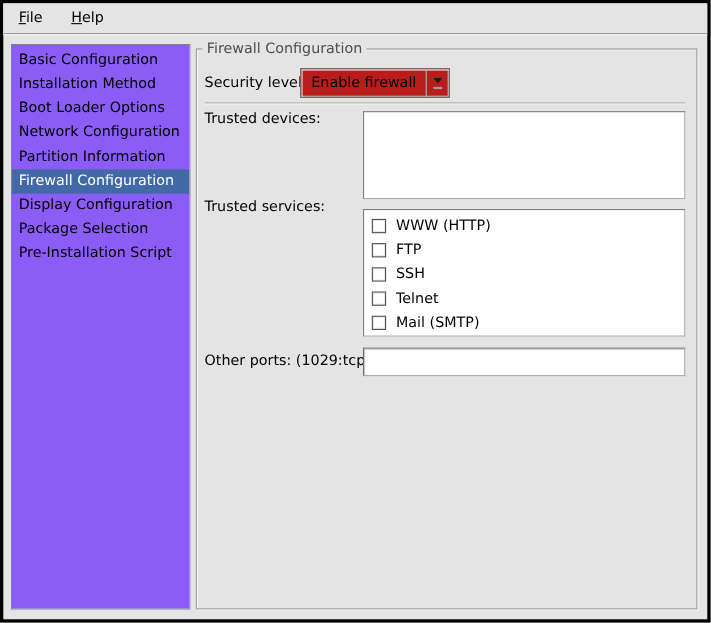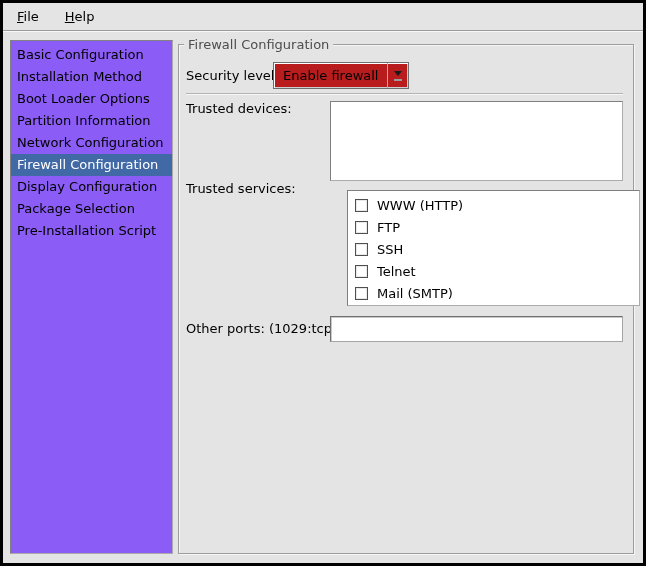--- a/index.html
+++ b/index.html
@@ -97,21 +97,21 @@
     background:#b3b3b3;
     box-shadow:0 1px 0 #f7f7f7;
   }
   
   .sunken {
     position:absolute; background:#fff;
     border:1px solid;
     border-color:#7f7f7f #ababab #ababab #7f7f7f;
   }
   .devices-box  { left:327px; top:98px;  width:293px; height:80px; }
-  .services-box { left:327px; top:187px; width:293px; height:116px; padding-top:3px;margin-left:17px; }
+  .services-box { left:327px; top:187px; width:293px; height:116px; padding-top:3px; }
   .ports-input {
     position:absolute; left:327px; top:313px; width:293px; height:26px;
     background:#fff;
     border:1px solid; border-color:#6f6f6f #a5a5a5 #a5a5a5 #6f6f6f;
     box-shadow:inset 1px 1px 0 #c9c9c9;
     font:13px "DejaVu Sans","Liberation Sans",sans-serif;
     padding:0 4px;
     outline:none;
   }
   
@@ -136,22 +136,22 @@
 
   <div class="menubar">
     <span class="menu-item"><u>F</u>ile</span>
     <span class="menu-item"><u>H</u>elp</span>
   </div>
 
   <div class="sidebar">
     <div class="side-item">Basic Configuration</div>
     <div class="side-item">Installation Method</div>
     <div class="side-item">Boot Loader Options</div>
+    <div class="side-item">Network Configuration</div>
     <div class="side-item">Partition Information</div>
-    <div class="side-item">Network Configuration</div>
     <div class="side-item selected">Firewall Configuration</div>
     <div class="side-item">Display Configuration</div>
     <div class="side-item">Package Selection</div>
     <div class="side-item">Pre-Installation Script</div>
   </div>
 
   <div class="frame"></div>
   <div class="frame-title">Firewall Configuration</div>
 
   <div class="field-label lbl-security">Security level:</div>

